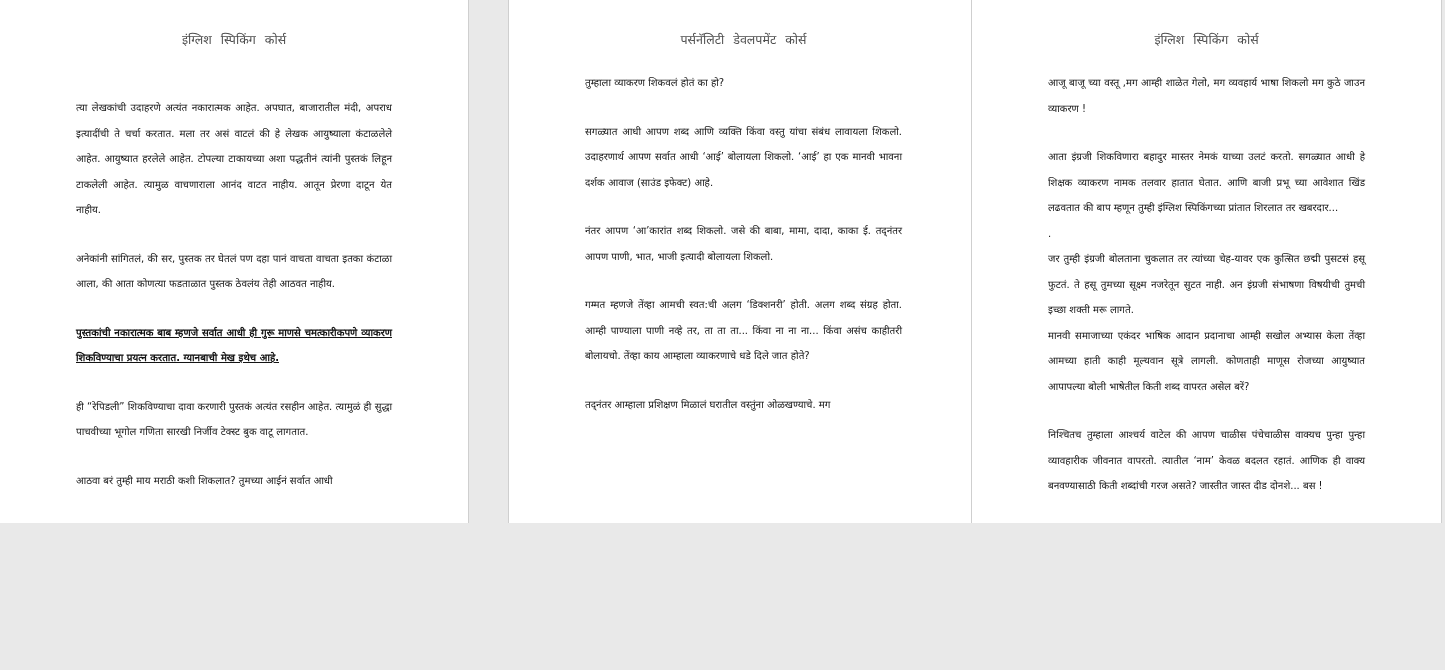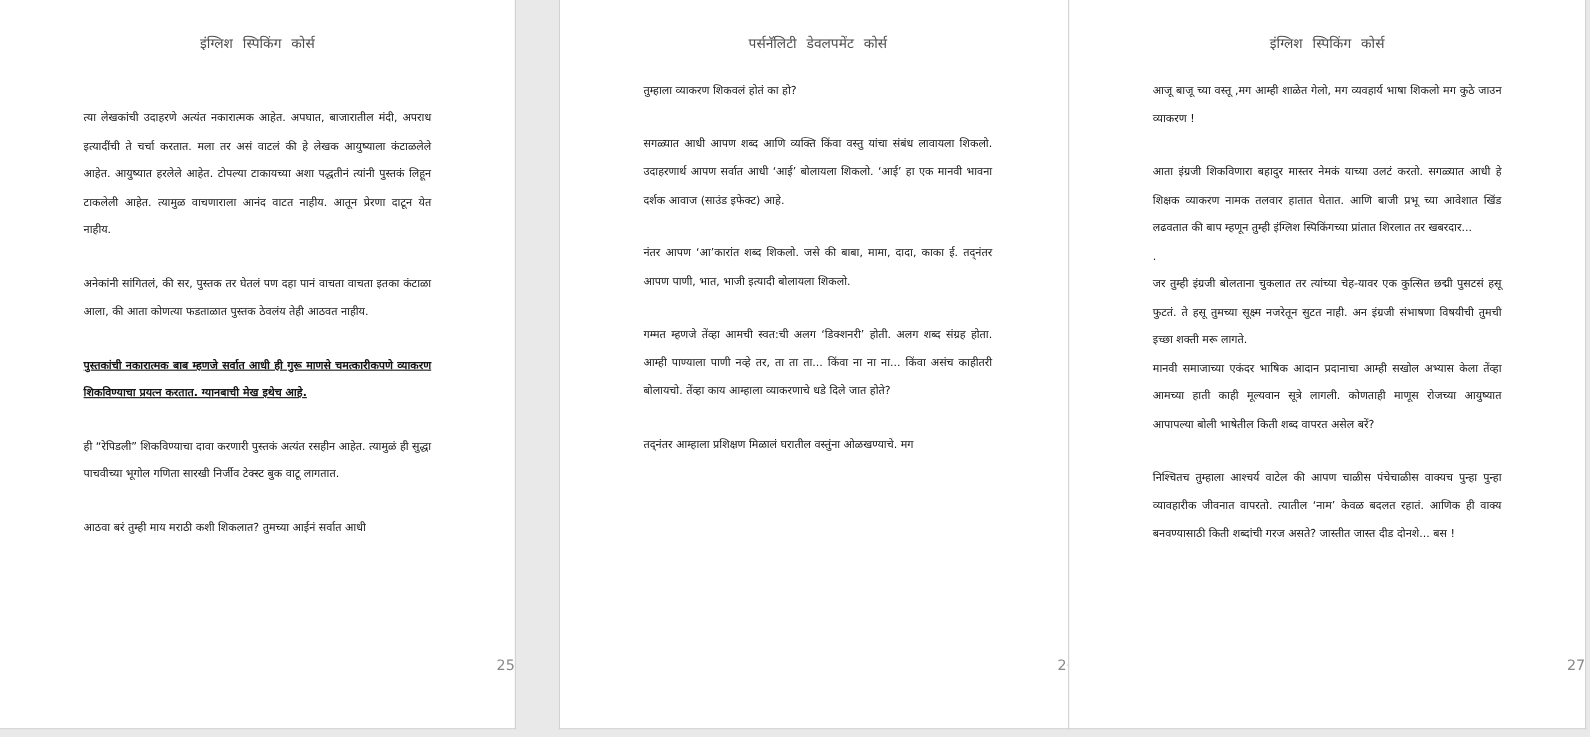--- a/index.html
+++ b/index.html
@@ -1,21 +1,21 @@
 <!DOCTYPE html>
 <html><head>
 <meta charset="utf-8">
 <style>
   * { margin: 0; padding: 0; box-sizing: border-box; }
   html, body { width: 1445px; height: 670px; overflow: hidden; }
   body { font-family: "DejaVu Sans", sans-serif; background: #e9e9e9; }
 
   .workspace {
     position: relative;
-    width: 1445px; height: 670px;
+    width: 1445px; height: 523px;
     background: #e9e9e9;
     overflow: hidden;
   }
 
   .page {
     position: absolute; top: 0; height: 663px;
     background: #ffffff;
     border: 1px solid #cfcfcf; border-top: none;
   }
   .page-1 { left: -1px; width: 470px; }

